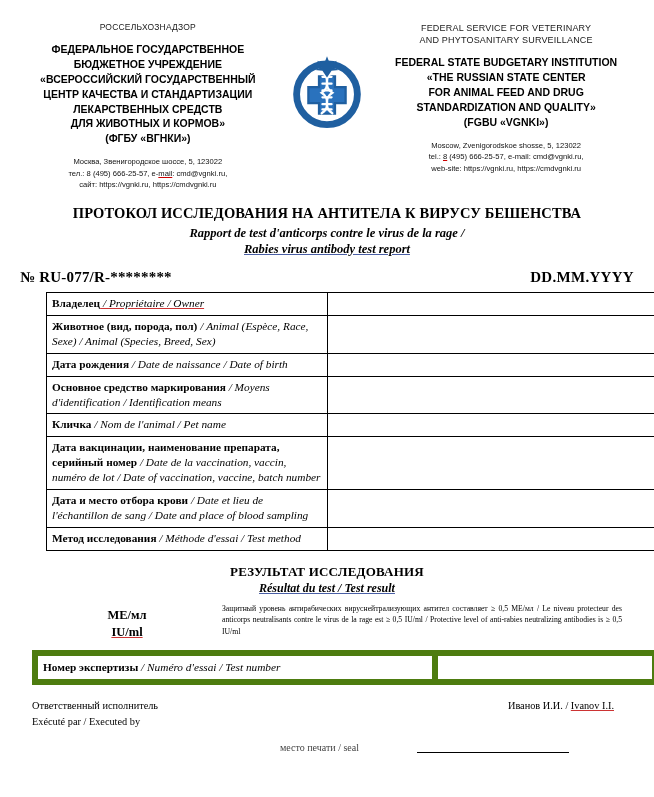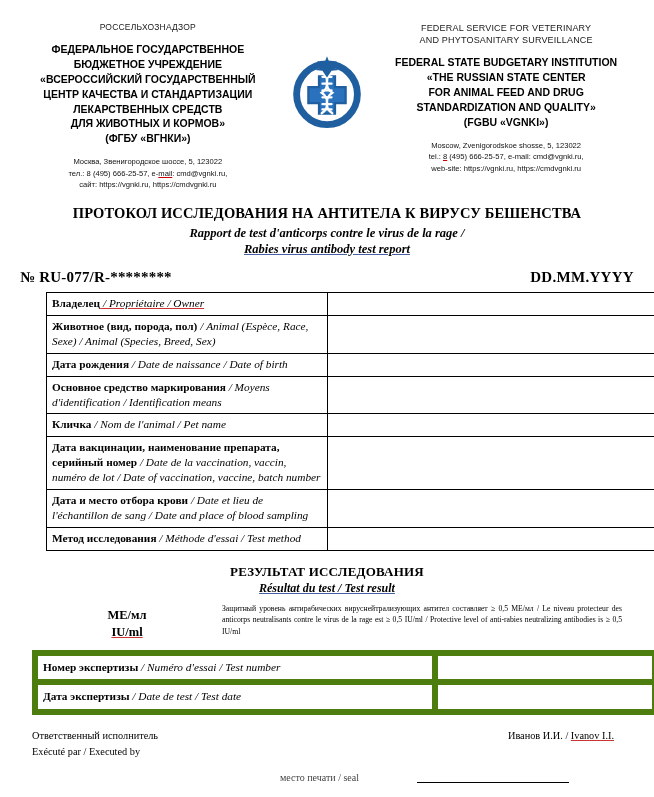--- a/index.html
+++ b/index.html
@@ -366,24 +366,20 @@
     <div class="note-cell sq">Защитный уровень антирабических вируснейтрализующих антител составляет ≥ 0,5 МЕ/мл / Le niveau protecteur des anticorps neutralisants contre le virus de la rage est ≥ 0,5 IU/ml / Protective level of anti-rabies neutralizing antibodies is ≥ 0,5 IU/ml</div>
   </div>
 
   <div class="tbl-wrap2">
     <table class="form2">
       <tbody>
         <tr>
           <td class="label2"><span class="lbl-ru">Номер экспертизы</span><span class="lbl-it"> / Numéro d'essai / Test number</span></td>
           <td class="value2"></td>
         </tr>
-        <tr>
-          <td class="label2"><span class="lbl-ru">Дата экспертизы</span><span class="lbl-it"> / Date de test / Test date</span></td>
-          <td class="value2"></td>
-        </tr>
       </tbody>
     </table>
   </div>
 
   <div class="footer">
     <div class="foot-row">
       <div class="foot-left">
         <div>Ответственный исполнитель</div>
         <div>Exécuté par / Executed by</div>
       </div>

